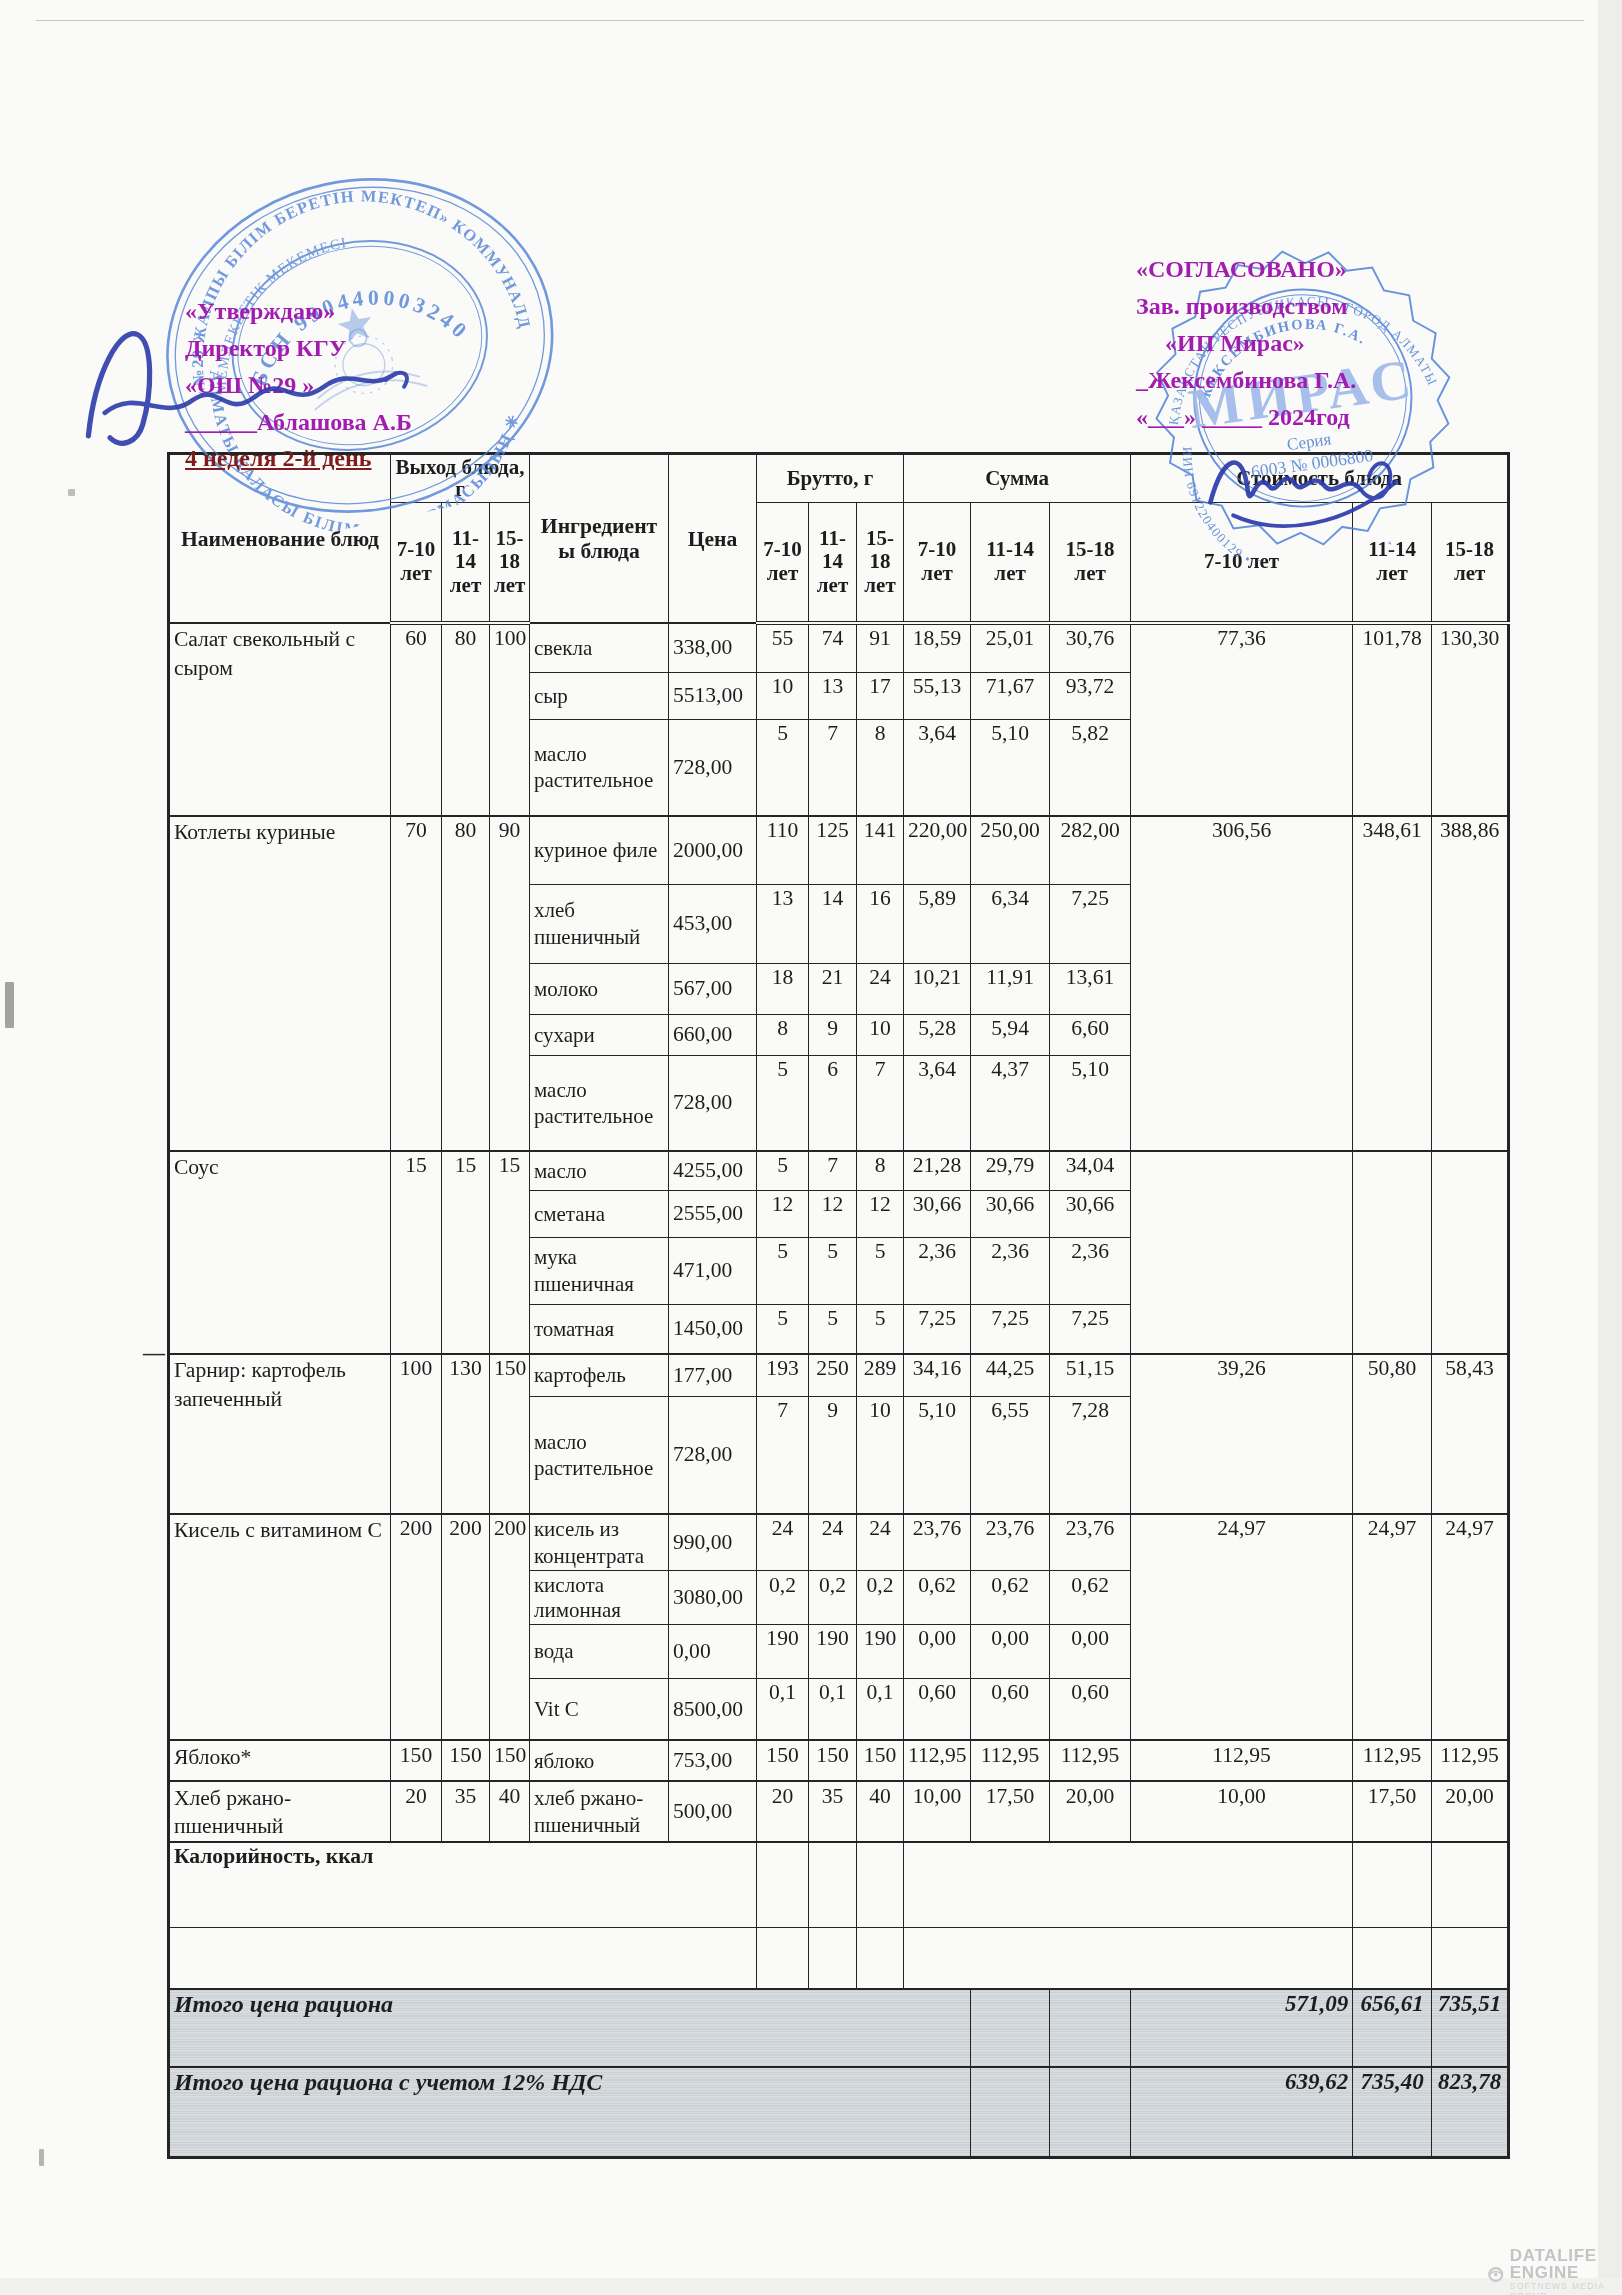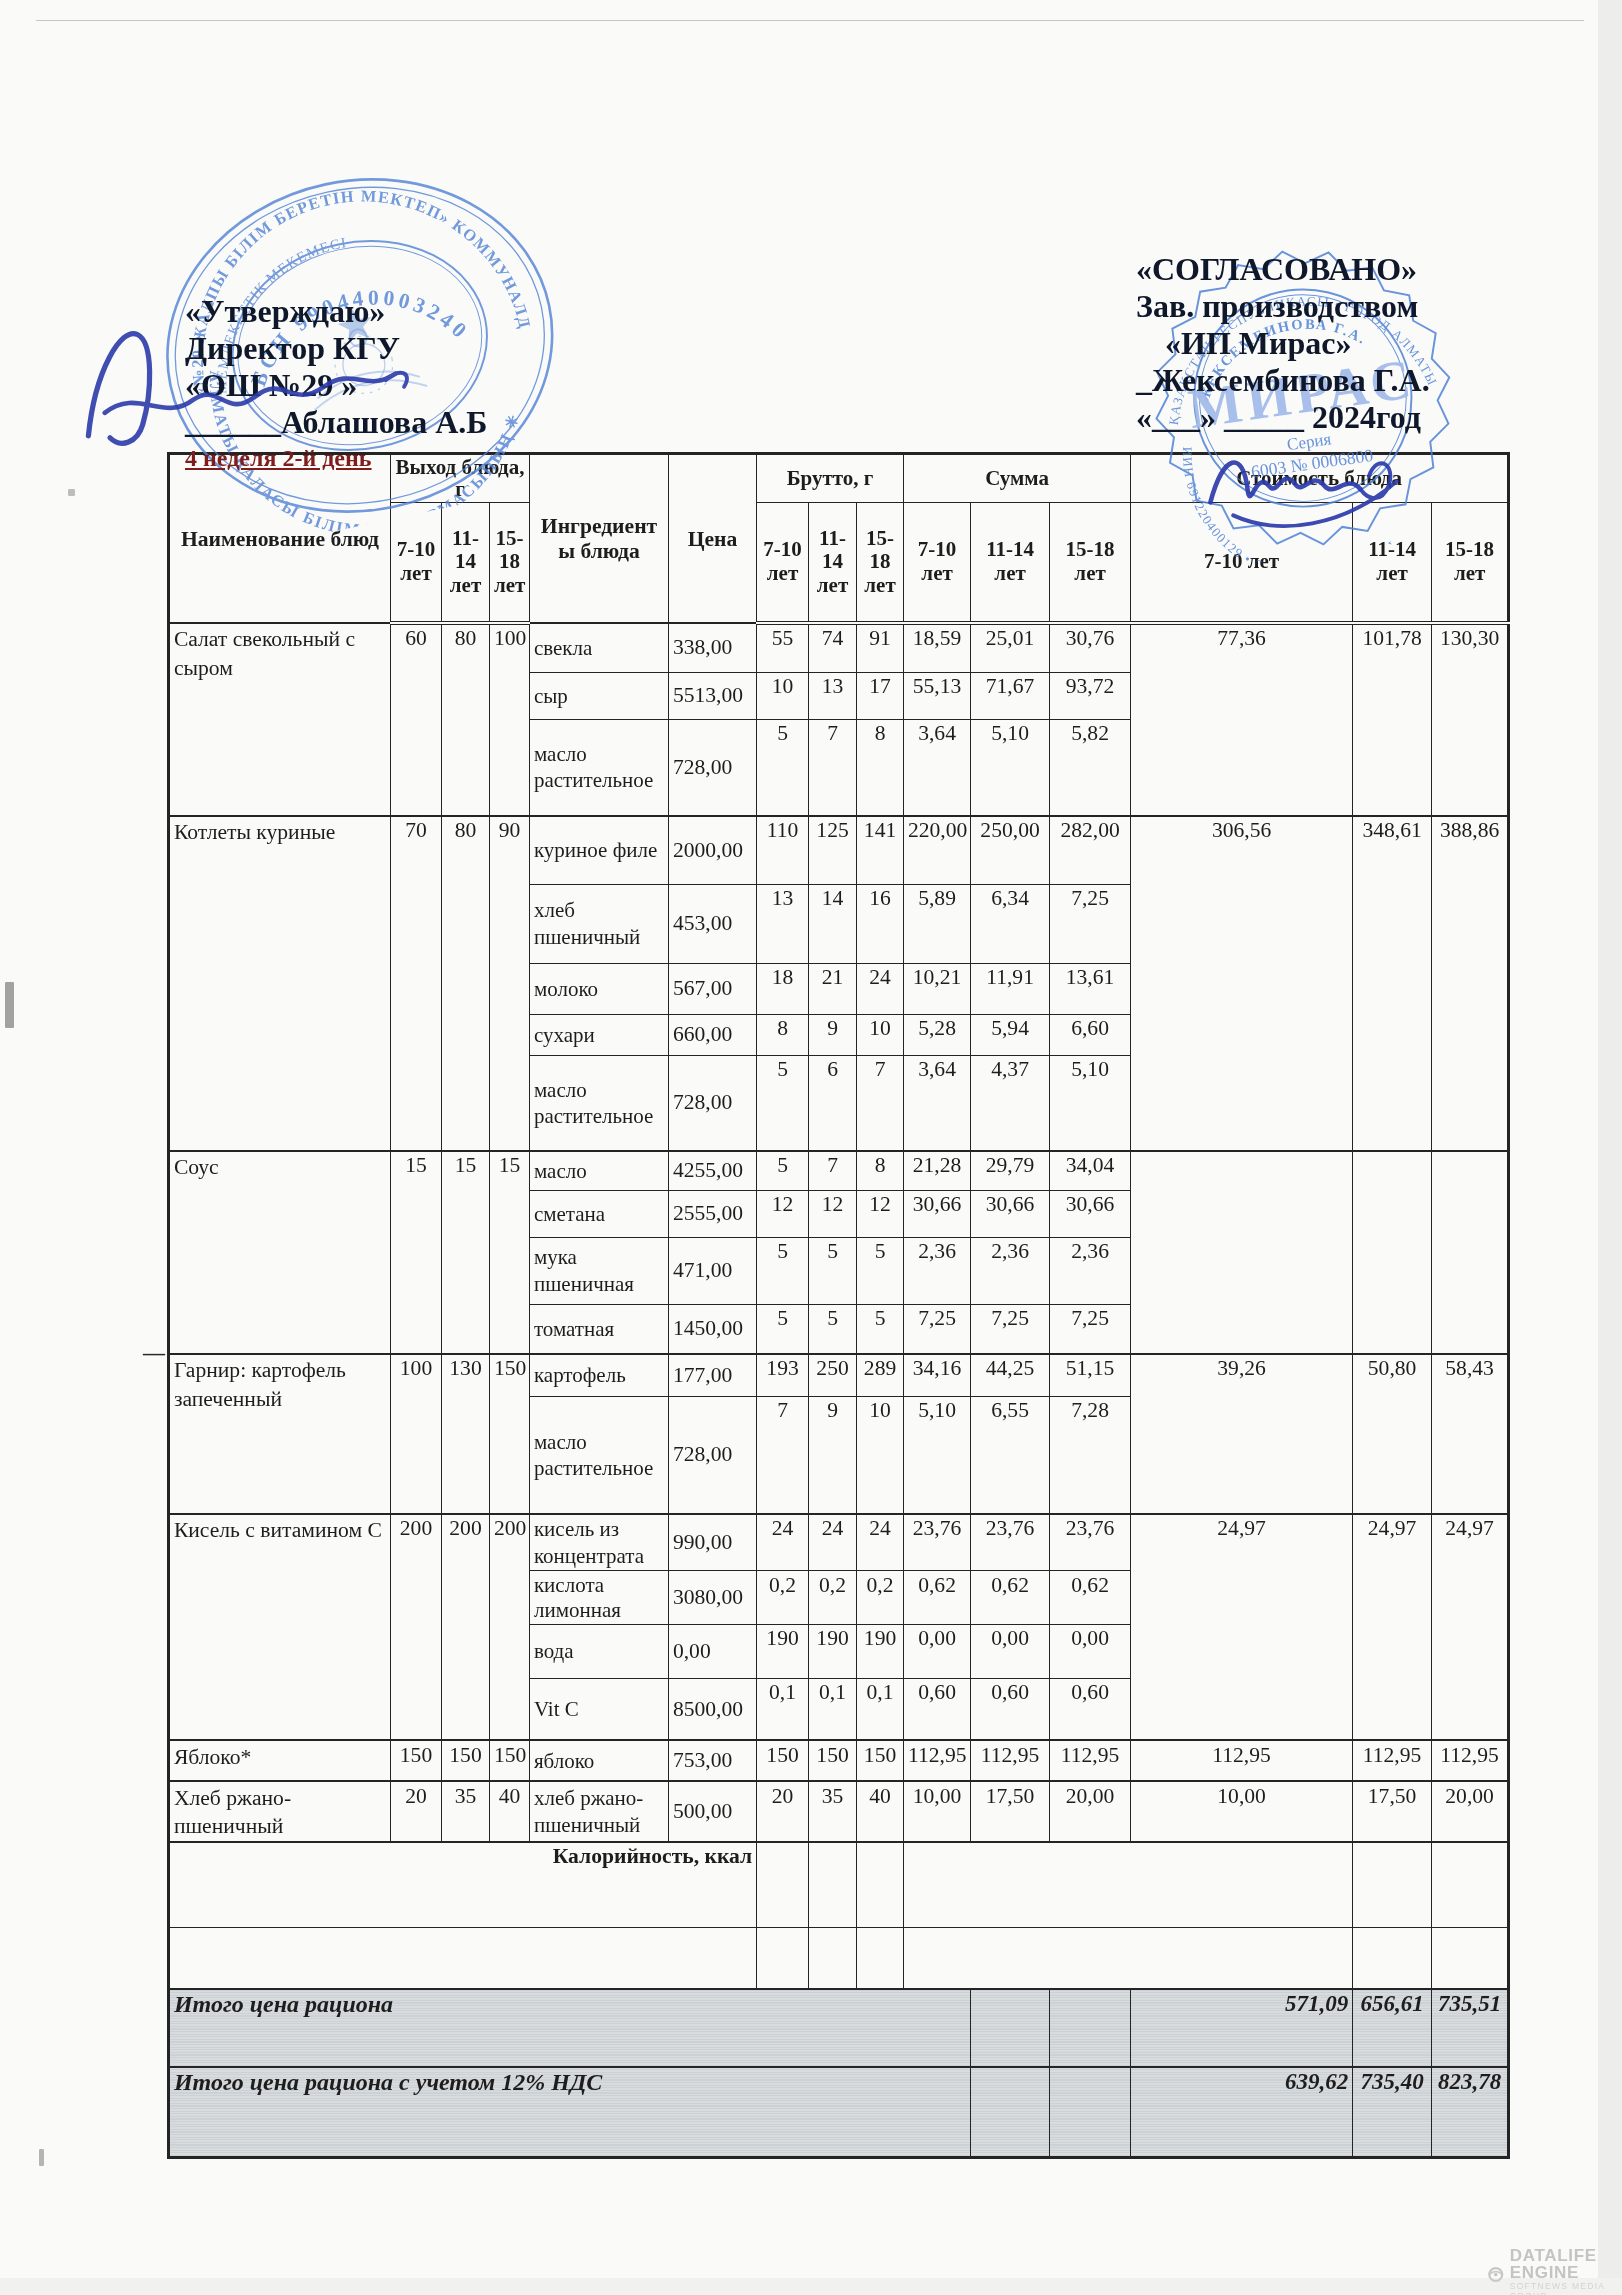--- a/index.html
+++ b/index.html
@@ -7,41 +7,41 @@
   :root{--stamp-blue:#5082d6;--ink-blue:#2c3cab;--border:#242424;--totals-bg:#ced3d7;}
 
   
   .scan-topline{position:absolute;left:36px;top:19.6px;width:1548px;height:1.3px;background:#9a9a9a;opacity:.55;}
   .scan-right{position:absolute;right:0;top:0;width:25px;height:100%;background:#ededeb;}
   .scan-bottom{position:absolute;left:0;bottom:0;width:100%;height:17px;background:#f1f1ef;}
   .speck{position:absolute;background:#4a4a4a;border-radius:1.3px;}
   .margin-dash{position:absolute;left:143px;top:1340px;font-size:22px;font-weight:bold;color:#2a2a2a;}
 
   
-  .approve{position:absolute;font-weight:bold;font-size:32px;line-height:37px;color:#0f172a;white-space:nowrap;}
+  .approve{position:absolute;font-weight:bold;font-size:24px;line-height:37px;color:#a21caf;white-space:nowrap;}
   .approve-left{left:185px;top:293px;}
   .approve-right{left:1136px;top:251px;}
   .approve-right .ind{padding-left:29px;}
   .week{position:absolute;left:185px;top:445px;font-weight:bold;font-size:24px;text-decoration:underline;color:#7f1d1d;}
 
   
   table.menu{position:absolute;left:167px;top:452px;width:1339px;border-collapse:collapse;table-layout:fixed;
              border:3.3px solid var(--border);font-size:21.6px;}
   table.menu td{border:1.3px solid var(--border);padding:1.3px 3.9px;overflow:hidden;}
   thead td{font-weight:bold;text-align:center;vertical-align:middle;line-height:1.12;}
   thead .grp{font-size:21px;line-height:1.05;}
   thead tr.ages td{border-bottom:4.6px double var(--border);font-size:21px;}
   td.brk{overflow-wrap:anywhere;}
   td.name{text-align:left;vertical-align:top;padding:3.9px 5.2px;line-height:1.3;}
   td.out{text-align:center;vertical-align:top;padding-top:5.2px;}
   td.ingr{text-align:left;vertical-align:middle;padding-left:5.2px;font-size:21px;line-height:1.25;}
   td.price{text-align:left;vertical-align:middle;}
   td.num{text-align:center;vertical-align:top;padding-top:5.2px;}
   td.cost{text-align:center;vertical-align:top;padding-top:6.5px;}
-  td.kcal{text-align:right;vertical-align:top;font-weight:bold;padding:5.2px 7.9px;}
+  td.kcal{text-align:left;vertical-align:top;font-weight:bold;padding:5.2px 7.9px;}
   tr.gstart td{border-top:2.6px solid var(--border);}
   .clipbox{height:50px;overflow:hidden;line-height:25px;}
   tr.total td{border-top:2.6px solid var(--border);border-bottom:2.6px solid var(--border);
       background:repeating-linear-gradient(0deg,#ccd1d5 0px,#ccd1d5 1.3px,#d9dcdf 1.3px,#d9dcdf 2.6px);}
   td.tlabel{font-style:italic;font-weight:bold;font-size:24px;text-align:left;vertical-align:top;padding:6.5px 9.2px;}
   td.tval{font-style:italic;font-weight:bold;font-size:23px;text-align:center;vertical-align:top;padding-top:6.5px;}
   td.tval-r{text-align:right;padding-right:5.2px;}
 
   
   .stampwrap{position:absolute;pointer-events:none;}

